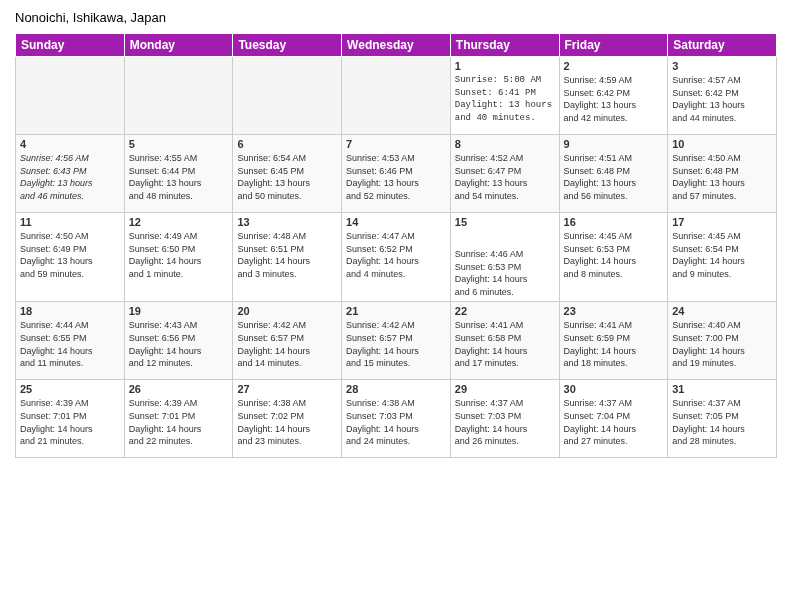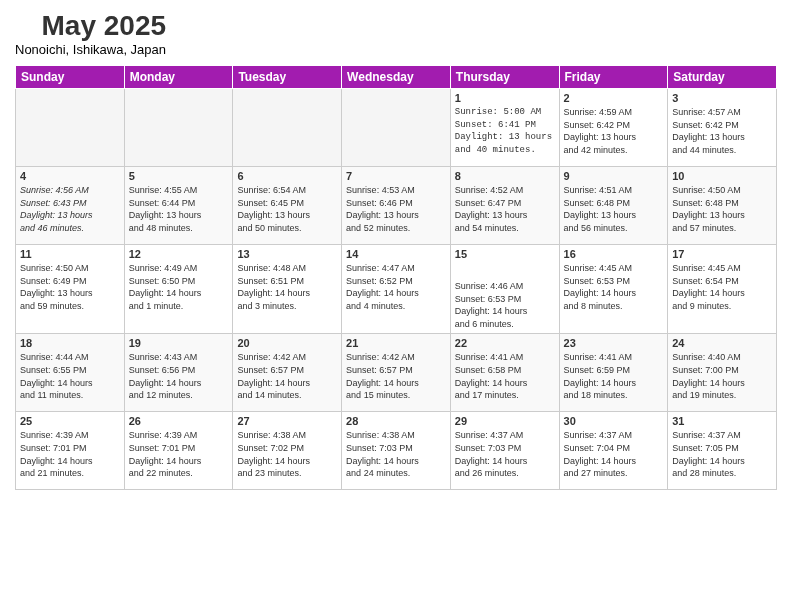--- a/index.html
+++ b/index.html
@@ -98,21 +98,20 @@
       line-height: 1.4;
       color: #333;
     }
   </style>
 </head>
 <body>
 
 <div class="container">
   <div class="header">
     <div class="title-block">
-      <div class="month-title">May 2025</div>
       <div class="location">Nonoichi, Ishikawa, Japan</div>
     </div>
   </div>
 
   <table class="calendar">
     <thead>
       <tr>
         <th>Sunday</th>
         <th>Monday</th>
         <th>Tuesday</th>

